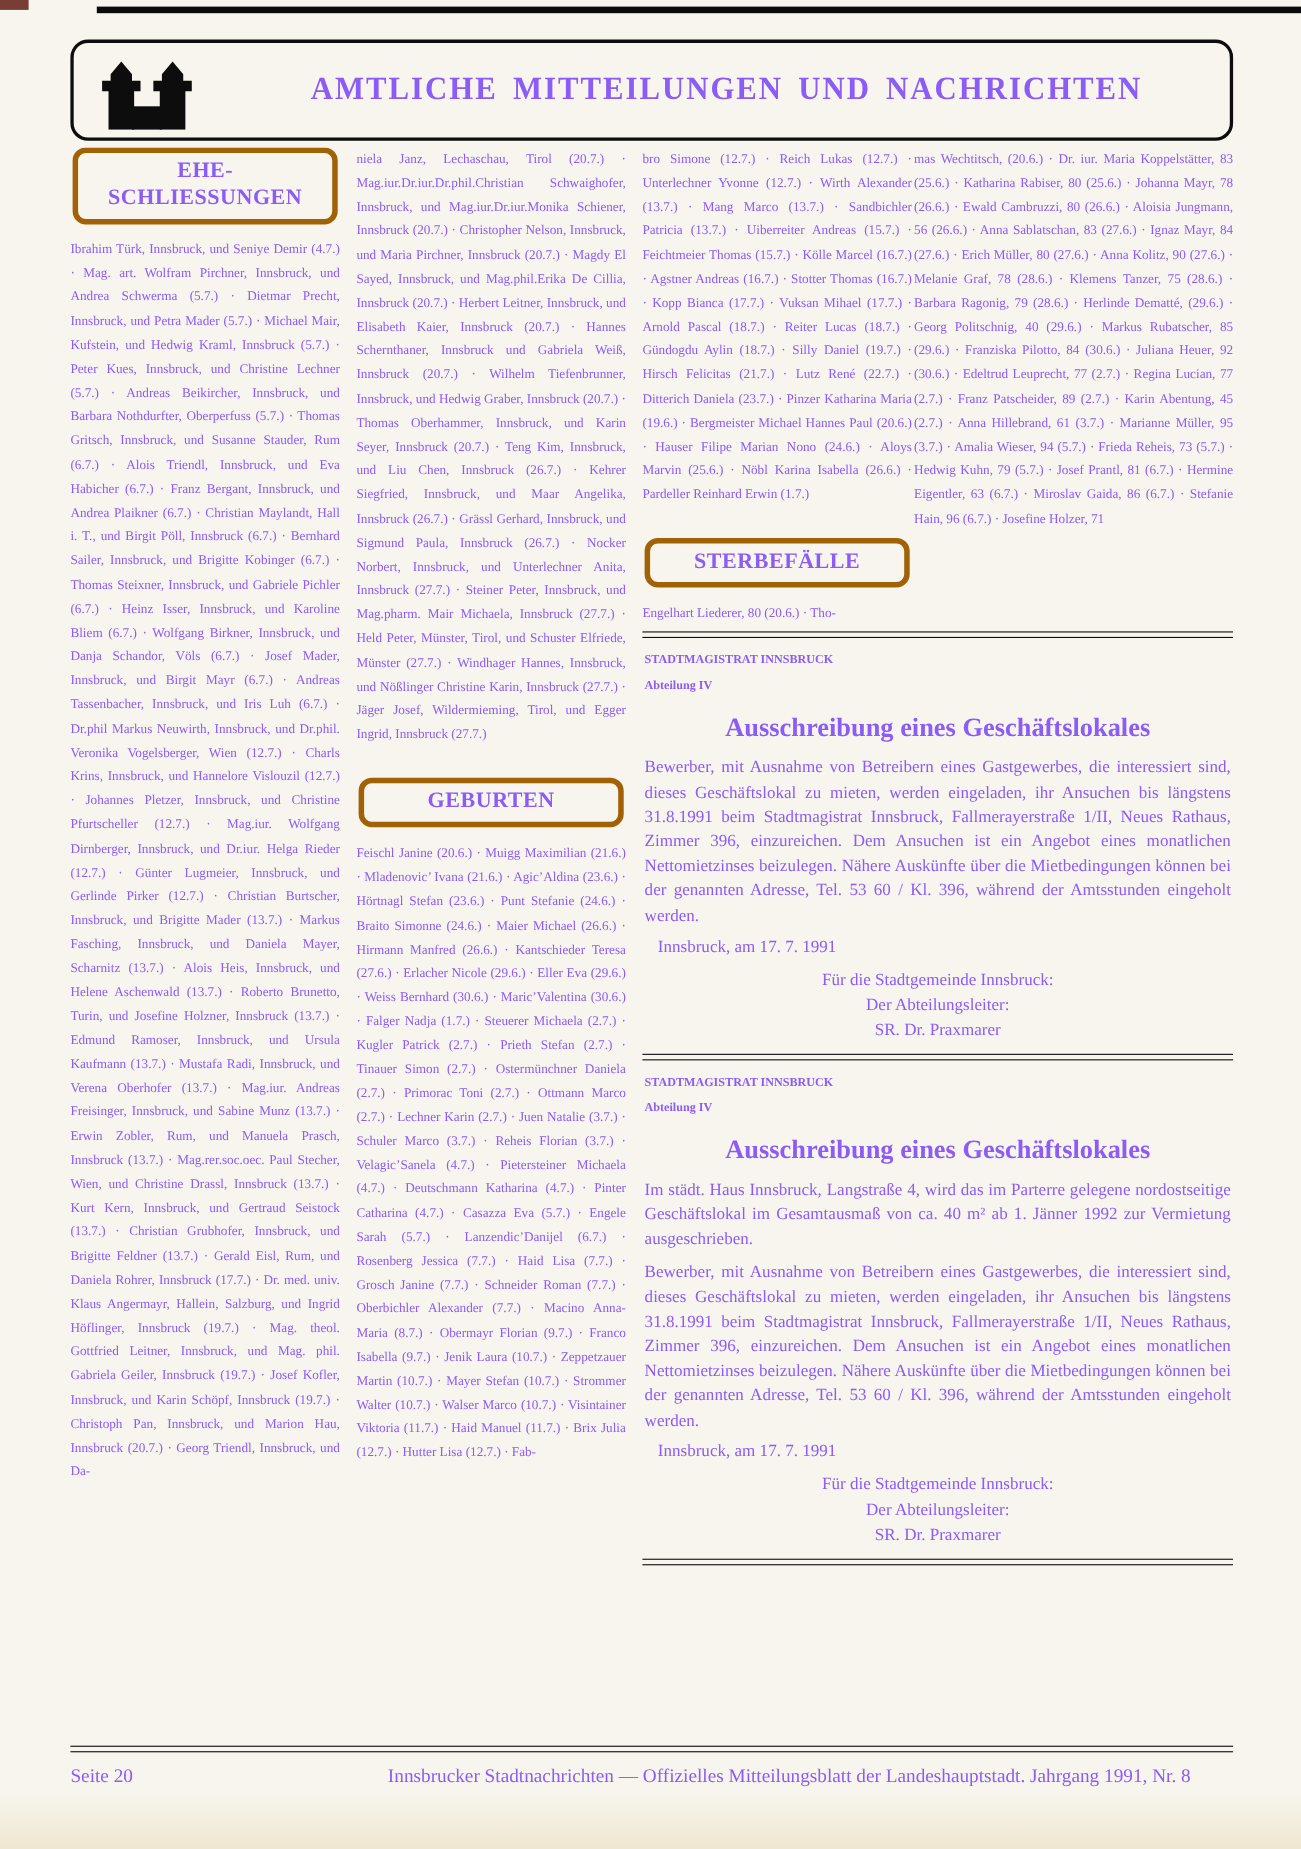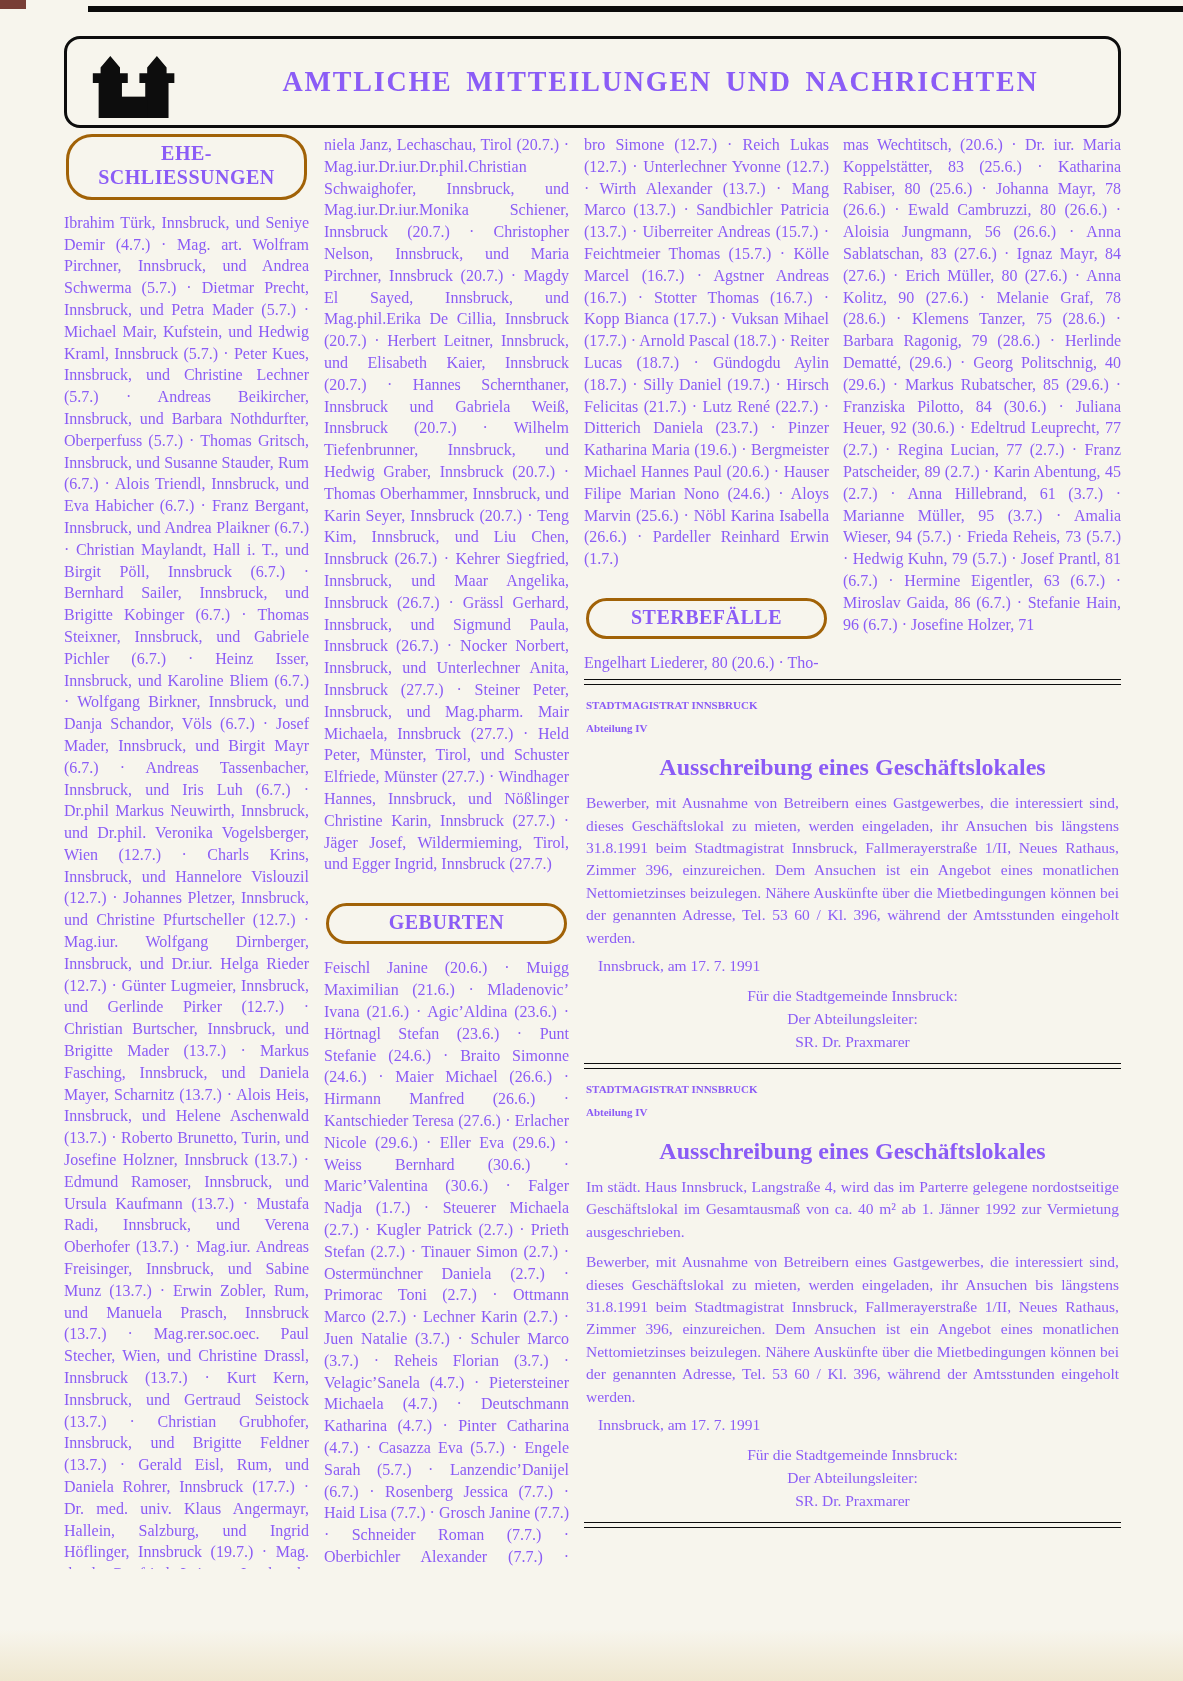--- a/index.html
+++ b/index.html
@@ -24,32 +24,32 @@
     flex:1; text-align:center; font-size:28px; font-weight:bold;
     letter-spacing:1.8px; word-spacing:5px; padding-right:14px;
     transform:scaleY(1.05);
   }
 
   .body{
     position:absolute; top:134px; left:64px; right:62px; bottom:112px;
     display:flex; gap:15px; overflow:hidden;
   }
   .list-col{width:245px; flex:none;}
-  .coltext{font-size:16px; line-height:21.8px; text-align:justify; text-justify:inter-word;}
+  .coltext{font-size:12px; line-height:21.8px; text-align:justify; text-justify:inter-word;}
 
   .section-box{
-    border:3px solid #a16207; border-radius:26px; text-align:center;
+    border:5px solid #a16207; border-radius:12px; text-align:center;
     font-weight:bold; font-size:20px; line-height:1.22;
     padding:4px 6px 7px; margin:0 2px 12px;
     letter-spacing:.5px;
   }
   .mid-box{margin-top:28px; margin-bottom:13px;}
 
   .right{flex:1; display:flex; flex-direction:column; min-width:0;}
-  .right-top{display:flex; gap:14px;}
+  .right-top{display:flex; gap:2px;}
   .c3{width:245px; flex:none;}
   .c4{flex:1; min-width:0;}
 
   .rule2{border-top:1.6px solid #0d0d0d; border-bottom:1.6px solid #0d0d0d;
     height:4px; margin:5px 0; flex:none;}
   .footer-rule{margin:0 0 4px 0;}
 
   .notice{padding:4px 2px 4px; flex:none;}
   .notice-org{font-weight:bold; font-size:11px; line-height:23px;}
   .notice-title{text-align:center; font-weight:bold; font-size:24px; margin:14px 0 11px;}
@@ -132,15 +132,22 @@
         <div class="date">Innsbruck, am 17. 7. 1991</div>
         <div class="sig">Für die Stadtgemeinde Innsbruck:</div>
         <div class="sig">Der Abteilungsleiter:</div>
         <div class="sig">SR. Dr. Praxmarer</div>
       </div>
 
       <div class="rule2"></div>
     </div>
   </div>
 
+  <div class="footer">
+    <div class="rule2 footer-rule"></div>
+    <div class="footer-row">
+      <span class="footer-page">Seite 20</span>
+      <span class="footer-center">Innsbrucker Stadtnachrichten — Offizielles Mitteilungsblatt der Landeshauptstadt. Jahrgang 1991, Nr. 8</span>
+    </div>
+  </div>
 
   <div class="bottom-tint"></div>
 </div>
 
 </body></html>

